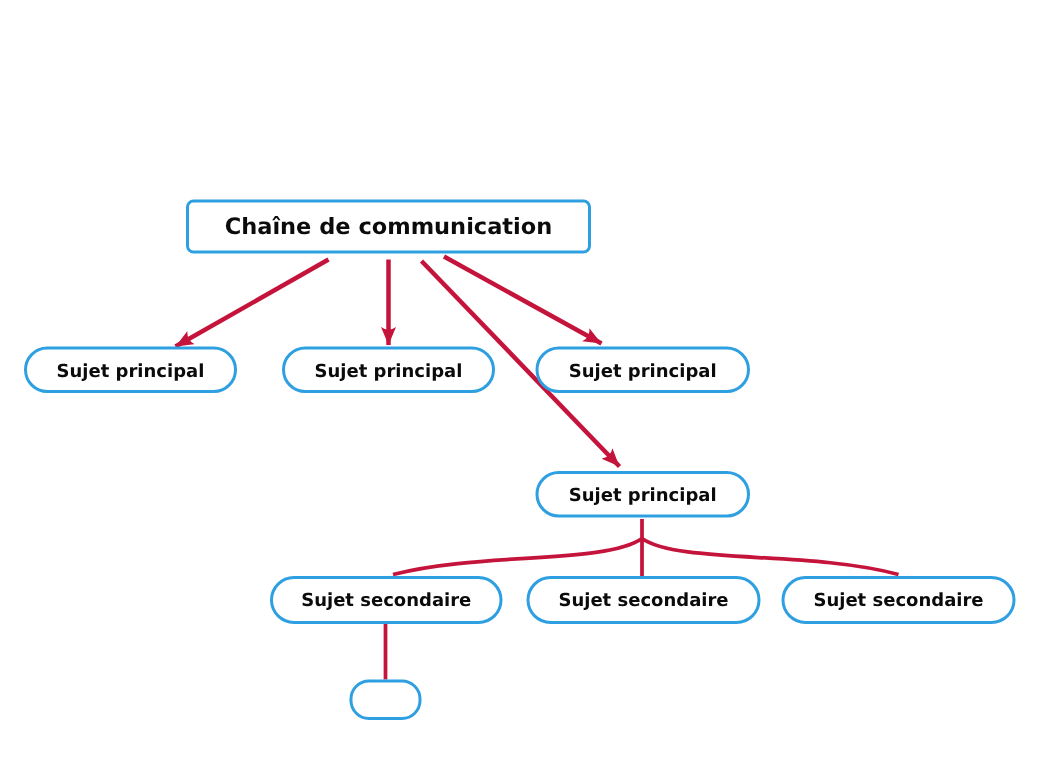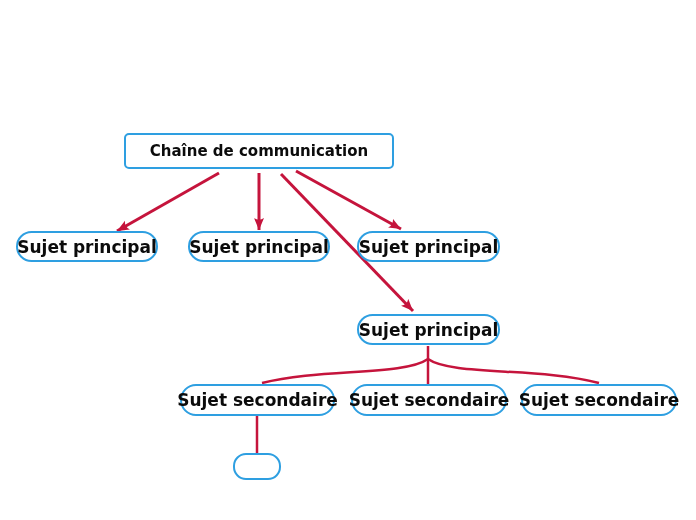--- a/index.html
+++ b/index.html
@@ -25,21 +25,21 @@
   .node {
     position: absolute;
     box-sizing: border-box;
     background: #ffffff;
     border: 2px solid var(--node-border, #2e9fe1);
     border-radius: 16px;
     display: flex;
     align-items: center;
     justify-content: center;
     font-weight: bold;
-    font-size: 17px;
+    font-size: 12px;
     color: var(--text, #0b0b0b);
     text-align: center;
     white-space: nowrap;
     cursor: default;
   }
   .n-root {
     left: 124px; top: 87px; width: 270px; height: 36px;
     border-radius: 5px;
     font-size: 15px;
   }

